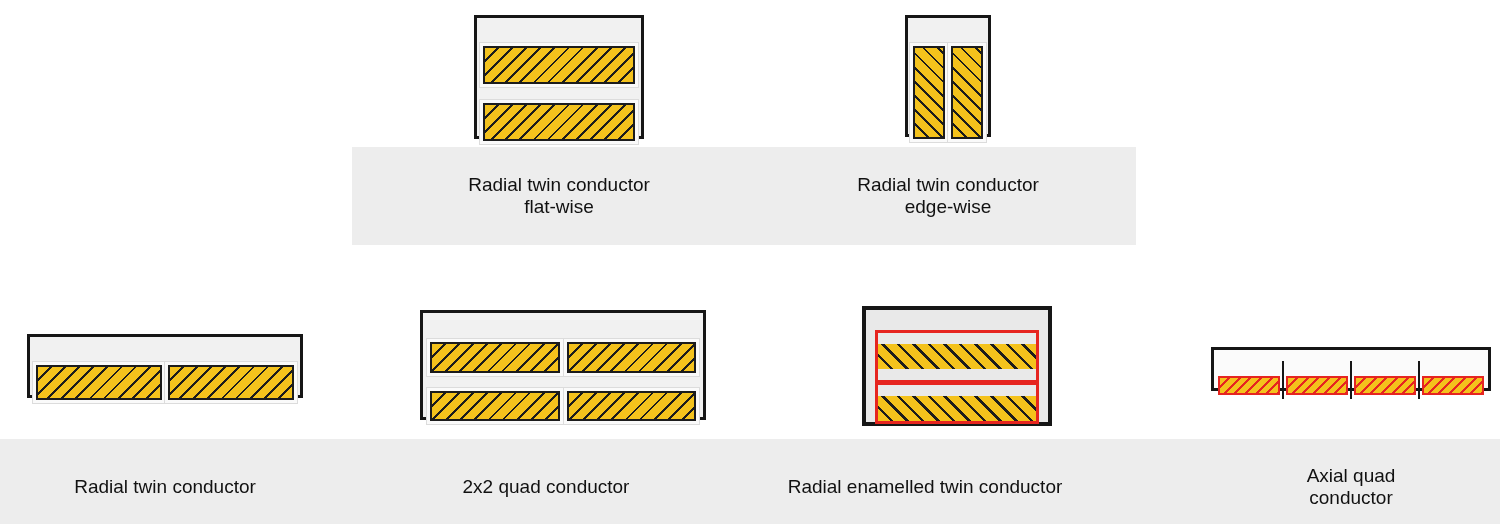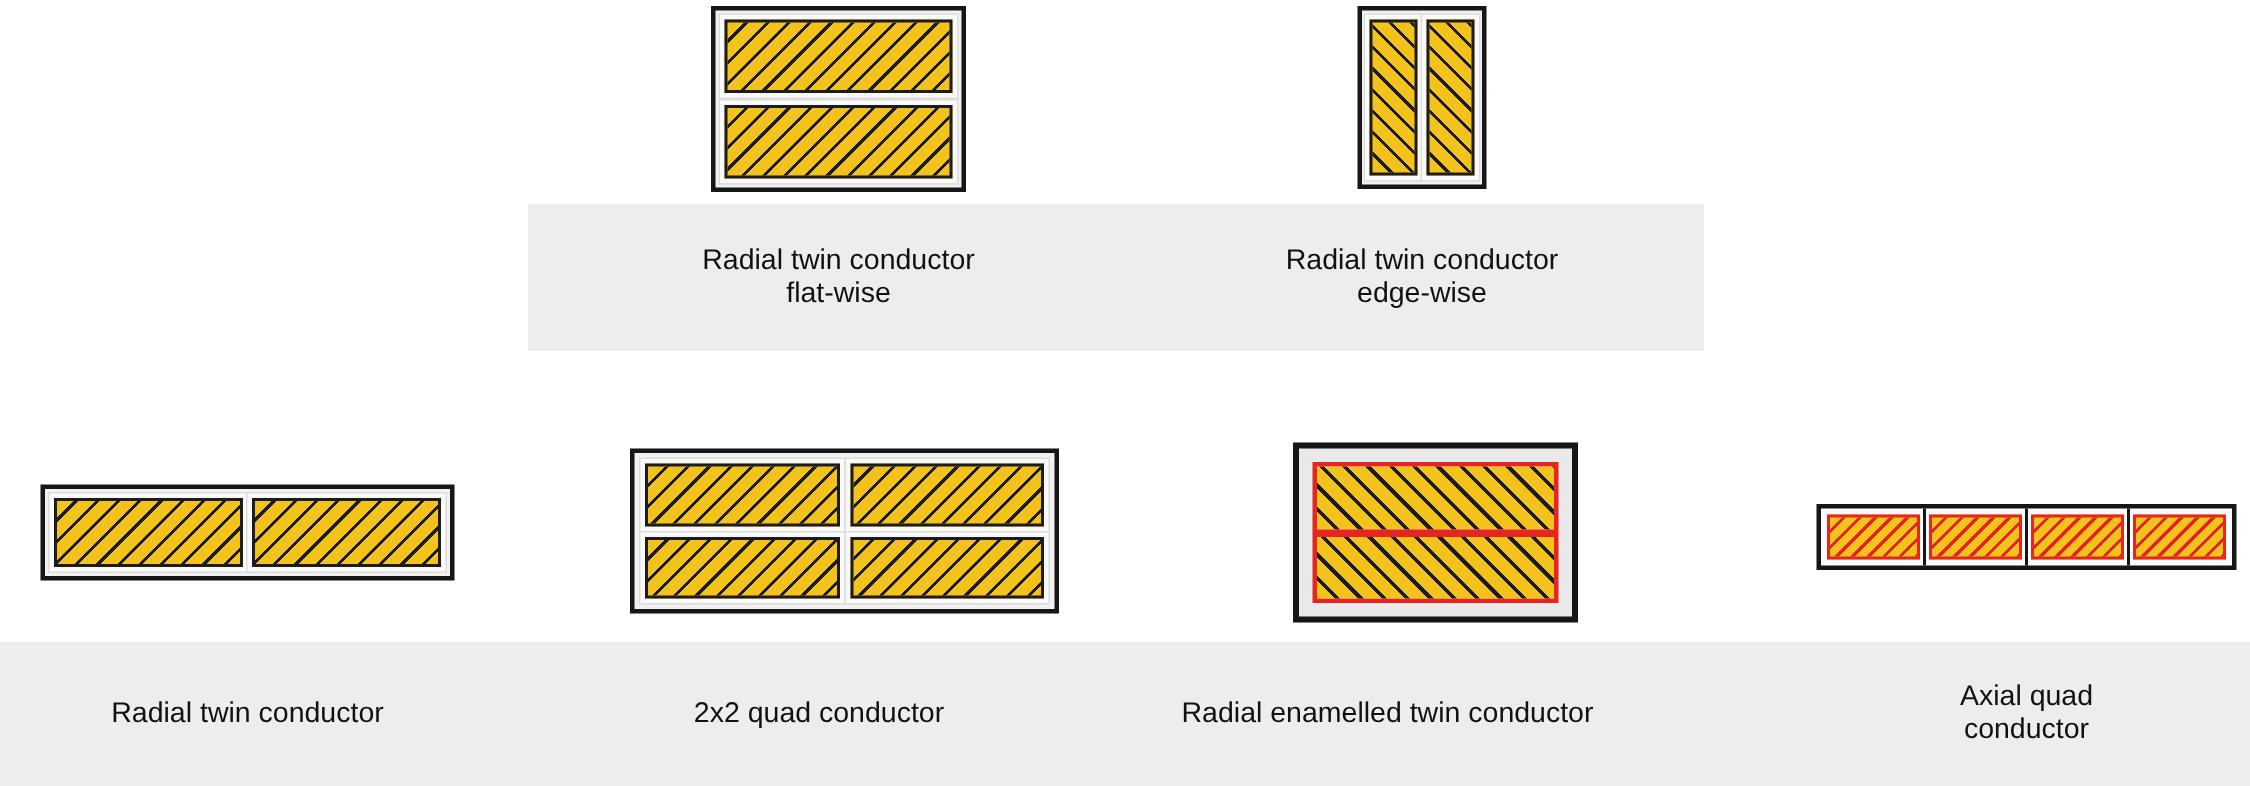--- a/index.html
+++ b/index.html
@@ -1,15 +1,15 @@
 <!DOCTYPE html>
 <html style="--conductor-yellow: #F4C21C; --hatch-black: #1c1c1c; --enamel-red: #E62520; --band-gray: #EDEDED; --frame-light: #F1F1F1; --frame-border-black: #161616; --text-black: #111111;"><head>
 <meta charset="utf-8">
 <style>
-  * { box-sizing: border-box; }
+  * { box-sizing: border-box; margin-top: 11px; }
   html, body { margin: 0; padding: 0; }
   body {
     width: 1500px; height: 524px;
     position: relative;
     background: #ffffff;
     font-family: "Liberation Sans", sans-serif;
     overflow: hidden;
   }
   :root {
     --conductor-yellow: #F4C21C;

